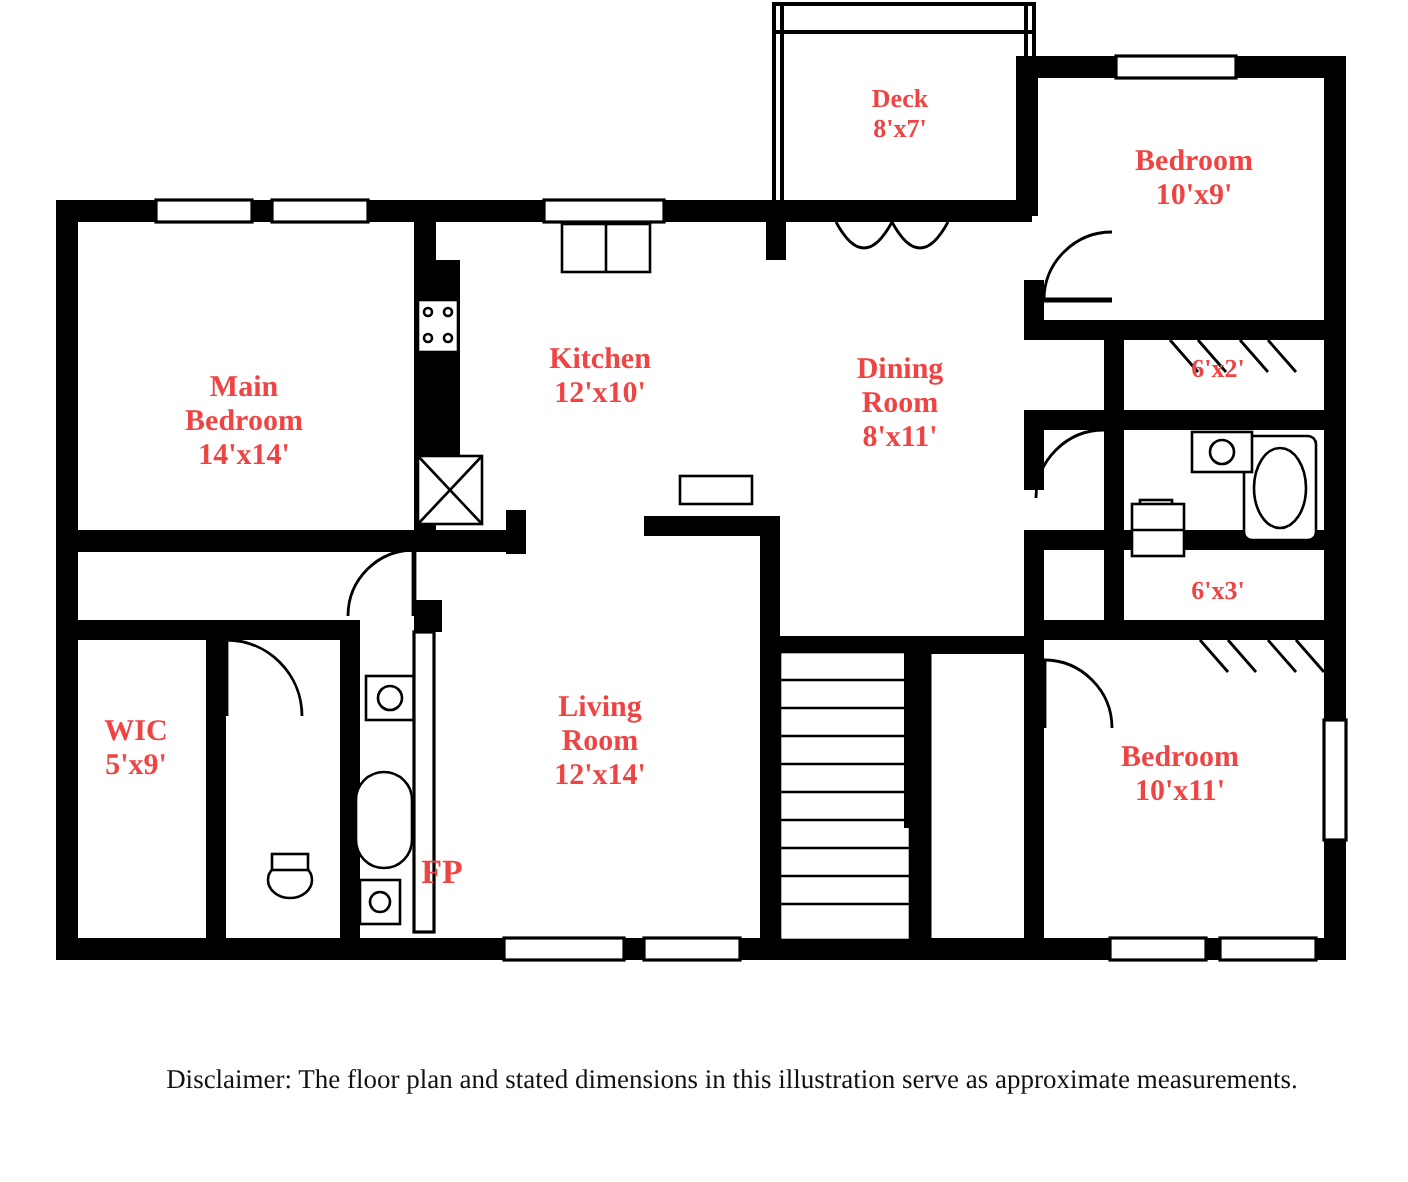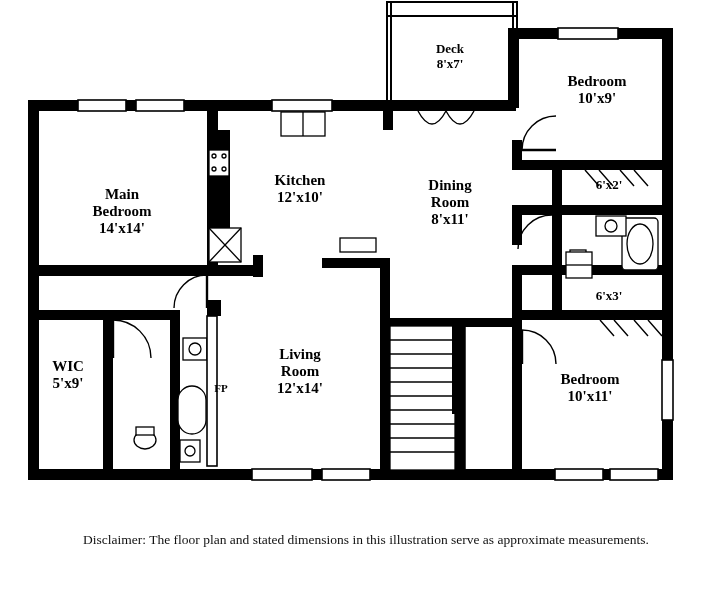--- a/index.html
+++ b/index.html
@@ -21,28 +21,28 @@
     top: 0;
     width: 704px;
     height: 520px;
   }
   .room-label {
     position: absolute;
     text-align: center;
     font-family: "Liberation Serif", serif;
     font-weight: bold;
     line-height: 1.12;
-    color: #000000;
+    color: #ef4444;
     white-space: pre;
     transform: translate(-50%, -50%);
     pointer-events: none;
   }
   .rl-lg { font-size: 15px; }
   .rl-md { font-size: 13px; }
-  .rl-sm { font-size: 11px; }
+  .rl-sm { font-size: 17px; margin-top: 48px; }
   .disclaimer {
     position: absolute;
     left: 0;
     top: 530px;
     width: 704px;
     text-align: center;
     font-family: "Liberation Serif", serif;
     font-size: 13.5px;
     line-height: 1.45;
     color: #111;

